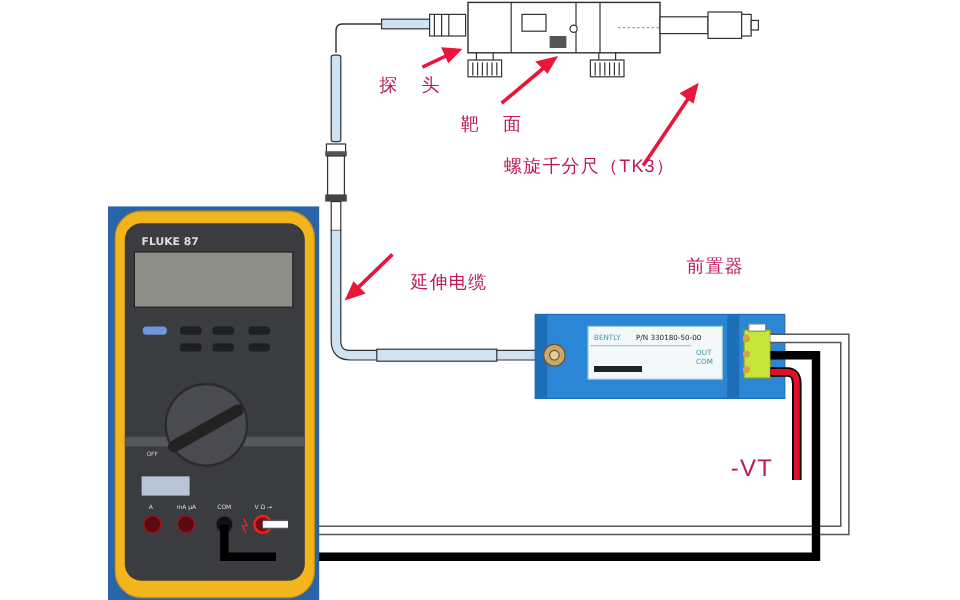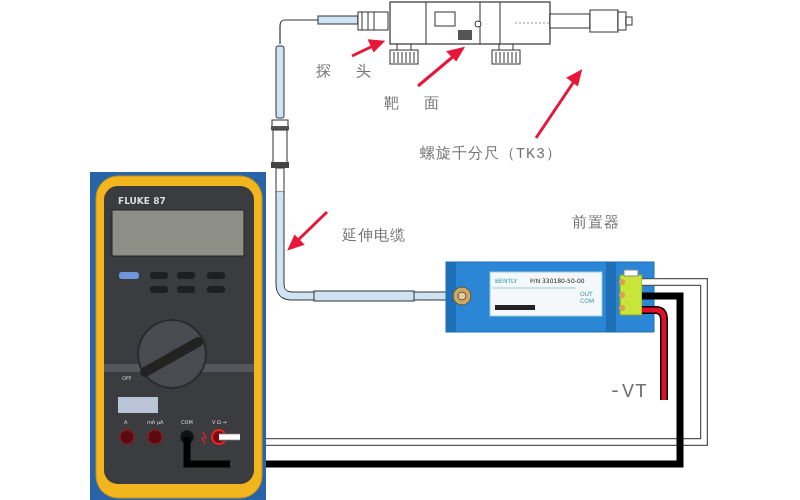--- a/index.html
+++ b/index.html
@@ -1,18 +1,18 @@
 <!DOCTYPE html>
 <html><head>
 <meta charset="utf-8">
 <style>
   html,body{margin:0;padding:0;background:#ffffff;}
   body{width:800px;height:500px;position:relative;overflow:hidden;font-family:"DejaVu Sans","Liberation Sans",sans-serif;}
   svg{position:absolute;left:0;top:0;}
-  .lbl{position:absolute;font-size:15px;color:#737373;white-space:nowrap;font-family:Liberation Mono, monospace;letter-spacing:1px;}
+  .lbl{position:absolute;font-size:15px;color:#be185d;white-space:nowrap;font-family:Liberation Sans, sans-serif;letter-spacing:1px;}
   .lbl-wide{letter-spacing:8px;}
 </style>
 </head>
 <body>
 
 <svg width="800" height="500" viewBox="0 0 800 500">
 
   <g>
 
     <rect x="318" y="16" width="40" height="8" fill="#cfe3f3" stroke="#333" stroke-width="1"></rect>
@@ -158,16 +158,16 @@
     <polygon points="462,49 449,52 456,59"></polygon>
     <line x1="536" y1="138" x2="575" y2="80"></line>
     <polygon points="580,72 569,78 577,84"></polygon>
     <line x1="327" y1="212" x2="296" y2="242"></line>
     <polygon points="290,248 302,244 295,237"></polygon>
   </g>
 </svg>
 
 <div class="lbl lbl-wide" style="left:316px;top:62px;">探 头</div>
 <div class="lbl lbl-wide" style="left:384px;top:94px;text-align:right;">靶 面</div>
-<div class="lbl" style="left:420px;top:144px;">螺旋千分尺（TK3）</div>
+<div class="lbl" style="left:420px;top:129px;">螺旋千分尺（TK3）</div>
 <div class="lbl" style="left:342px;top:197px;margin-top:29px;">延伸电缆</div>
 <div class="lbl" style="left:572px;top:213px;">前置器</div>
 <div class="lbl" style="left:609px;top:380px;font-size:20px;">-VT</div>
 
 </body></html>

